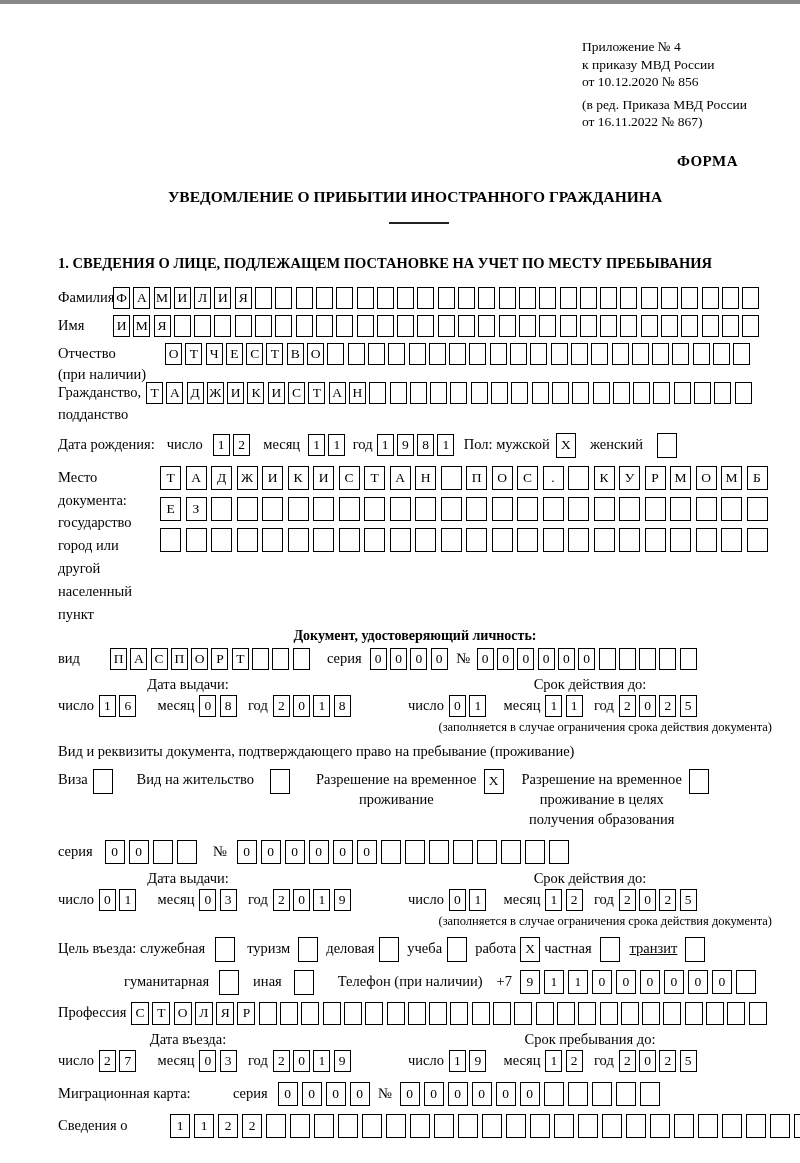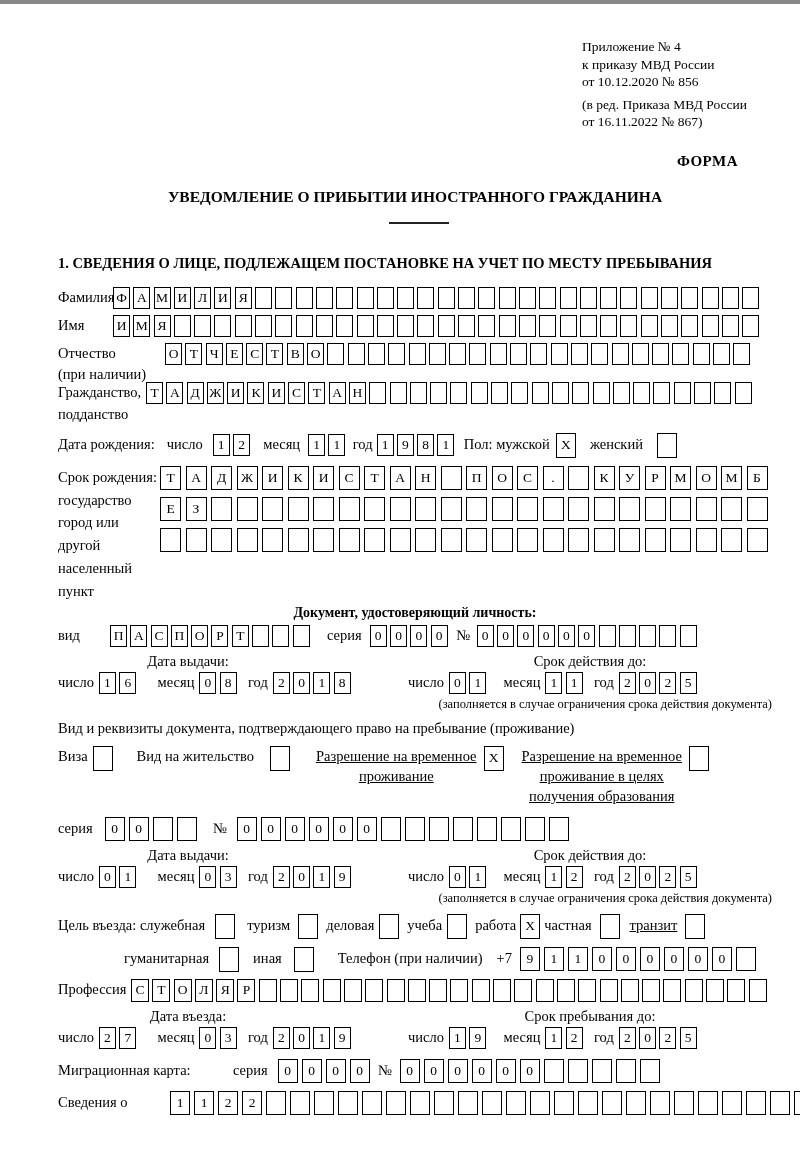--- a/index.html
+++ b/index.html
@@ -27,21 +27,21 @@
   .dbl .half-l{width:350px;}
   .dbl .half-r{flex:1;}
   .dg-head{text-align:center;font-size:14.5px;}
   .half-l .dg-head{padding-right:90px;}
   .dg-row{display:flex;align-items:center;margin-top:2px;}
   .dg-row .lbl{margin-right:5px;}
   .dg-row .cells{margin-right:8px;}
   .footnote-r{text-align:right;font-size:12.5px;margin-top:3px;font-family:Liberation Serif, serif;}
   .opt{display:flex;align-items:flex-start;}
   .opt .lbl{margin-right:5px;}
-  .opt .olbl{font-size:14.5px;line-height:1.4;text-align:center;margin-right:7px;text-decoration:underline;}
+  .opt .olbl{font-size:14.5px;line-height:1.4;text-align:center;margin-right:7px;}
   .labelcol{flex:none;}
   .stackrows .cells{margin-bottom:7px;}
 </style>
 </head>
 <body>
 
 <div class="page">
 
   <div class="appendix">
     <div>Приложение № 4</div>
@@ -238,21 +238,21 @@
         <span class="cell">X</span>
       </span>
     <span class="lbl" style="margin:0 14px 0 14px;">женский</span>
     <span class="cells box">
         <span class="cell"></span>
       </span>
   </div>
 
   <div class="row" style="margin-top:8px;">
     <span class="lbl labelcol" style="width:102px;line-height:1.58;">
-      <span>Срок рождения:</span><br>
+      <span>Место документа:</span><br>
       <span>государство</span><br>
       <span>город или другой</span><br>
       <span>населенный пункт</span>
     </span>
     <span class="stackrows">
       <span class="cells wide">
           <span class="cell">Т</span>
           <span class="cell">А</span>
           <span class="cell">Д</span>
           <span class="cell">Ж</span>

